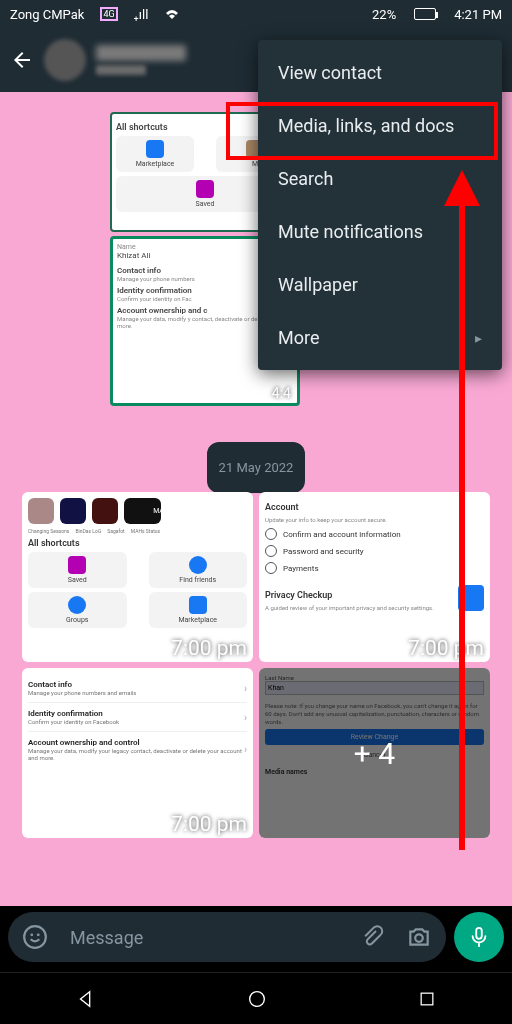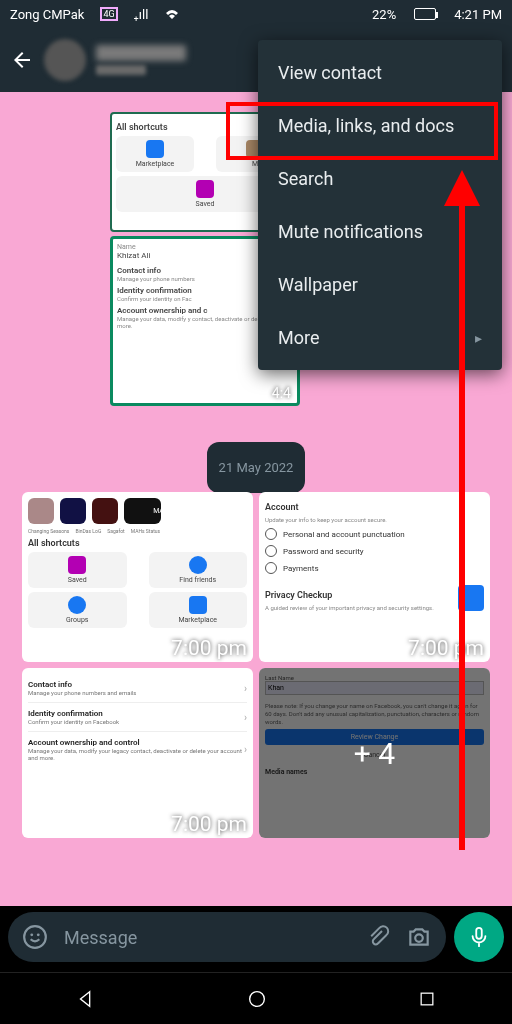--- a/index.html
+++ b/index.html
@@ -67,21 +67,21 @@
   .acct-line { display:flex; align-items:center; gap:6px; margin:5px 0; font-size:8px; color:#333; }
   .acct-ic { width:12px; height:12px; border:1px solid #555; border-radius:50%; }
 
   .form-stub input { width:100%; font-size:7px; padding:2px; border:1px solid #bbb; margin-bottom:3px; background:#eef;}
   .note { font-size:6px; color:#666; margin:4px 0; line-height:1.3; }
   .btn-blue { background:#1877f2; color:#fff; font-size:7px; text-align:center; padding:4px; border-radius:3px; margin:3px 0;}
   .btn-grey { color:#555; font-size:7px; text-align:center; padding:3px; }
 
   
   .input-bar { position:absolute; left:8px; right:8px; bottom:62px; display:flex; align-items:center; gap:8px; }
-  .msg-field { flex:1; background:#1f2c34; border-radius:28px; height:50px; display:flex; align-items:center; padding:0 14px; gap:16px; color:#8696a0; }
+  .msg-field { flex:1; background:#1f2c34; border-radius:28px; height:50px; display:flex; align-items:center; padding:0 14px; gap:22px; color:#8696a0; }
   .msg-field .ph { flex:1; font-size:18px; color:#8696a0; }
   .mic-btn { width:50px; height:50px; border-radius:50%; background:#00a884; display:flex; align-items:center; justify-content:center; color:#fff; }
 
   
   .navbar { position:absolute; bottom:0; left:0; right:0; height:52px; background:#000; display:flex; justify-content:space-around; align-items:center; border-top:1px solid #222; }
   .nav-ic { color:#fff; font-size:20px; }
 
   svg { display:block; }
 </style>
 </head>
@@ -202,21 +202,21 @@
           </div>
       </div>
       <div class="thumb-time">7:00 pm</div>
     </div>
 
     <div class="tile">
       <div class="section-title">Account</div>
       <div style="font-size:6px;color:#888;">Update your info to keep your account secure.</div>
       <div class="acct-line">
           <span class="acct-ic"></span>
-          <span>Personal and account punctuation</span>
+          <span>Confirm and account information</span>
         </div>
       <div class="acct-line">
           <span class="acct-ic"></span>
           <span>Password and security</span>
         </div>
       <div class="acct-line">
           <span class="acct-ic"></span>
           <span>Payments</span>
         </div>
       <div style="height:6px;"></div>

